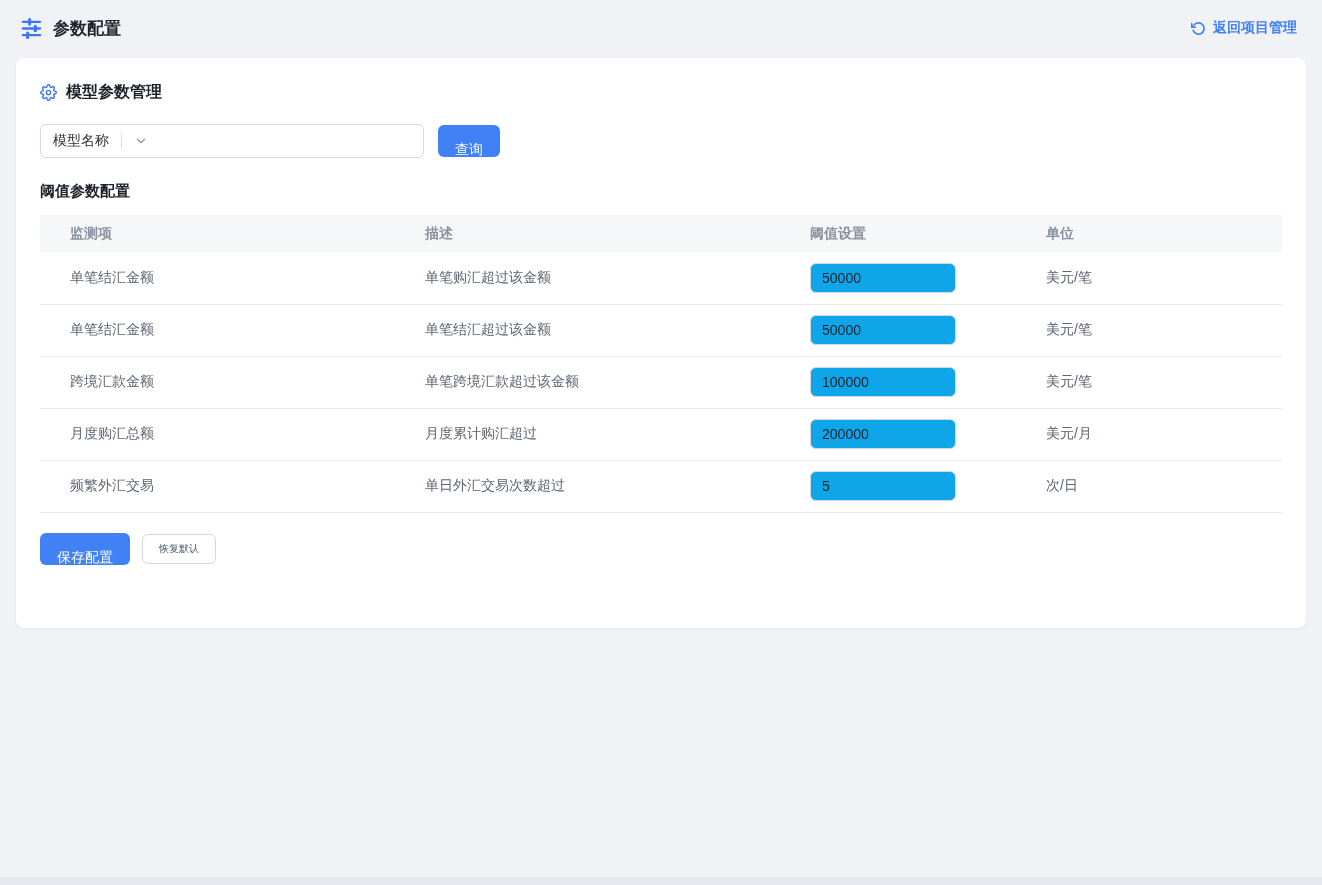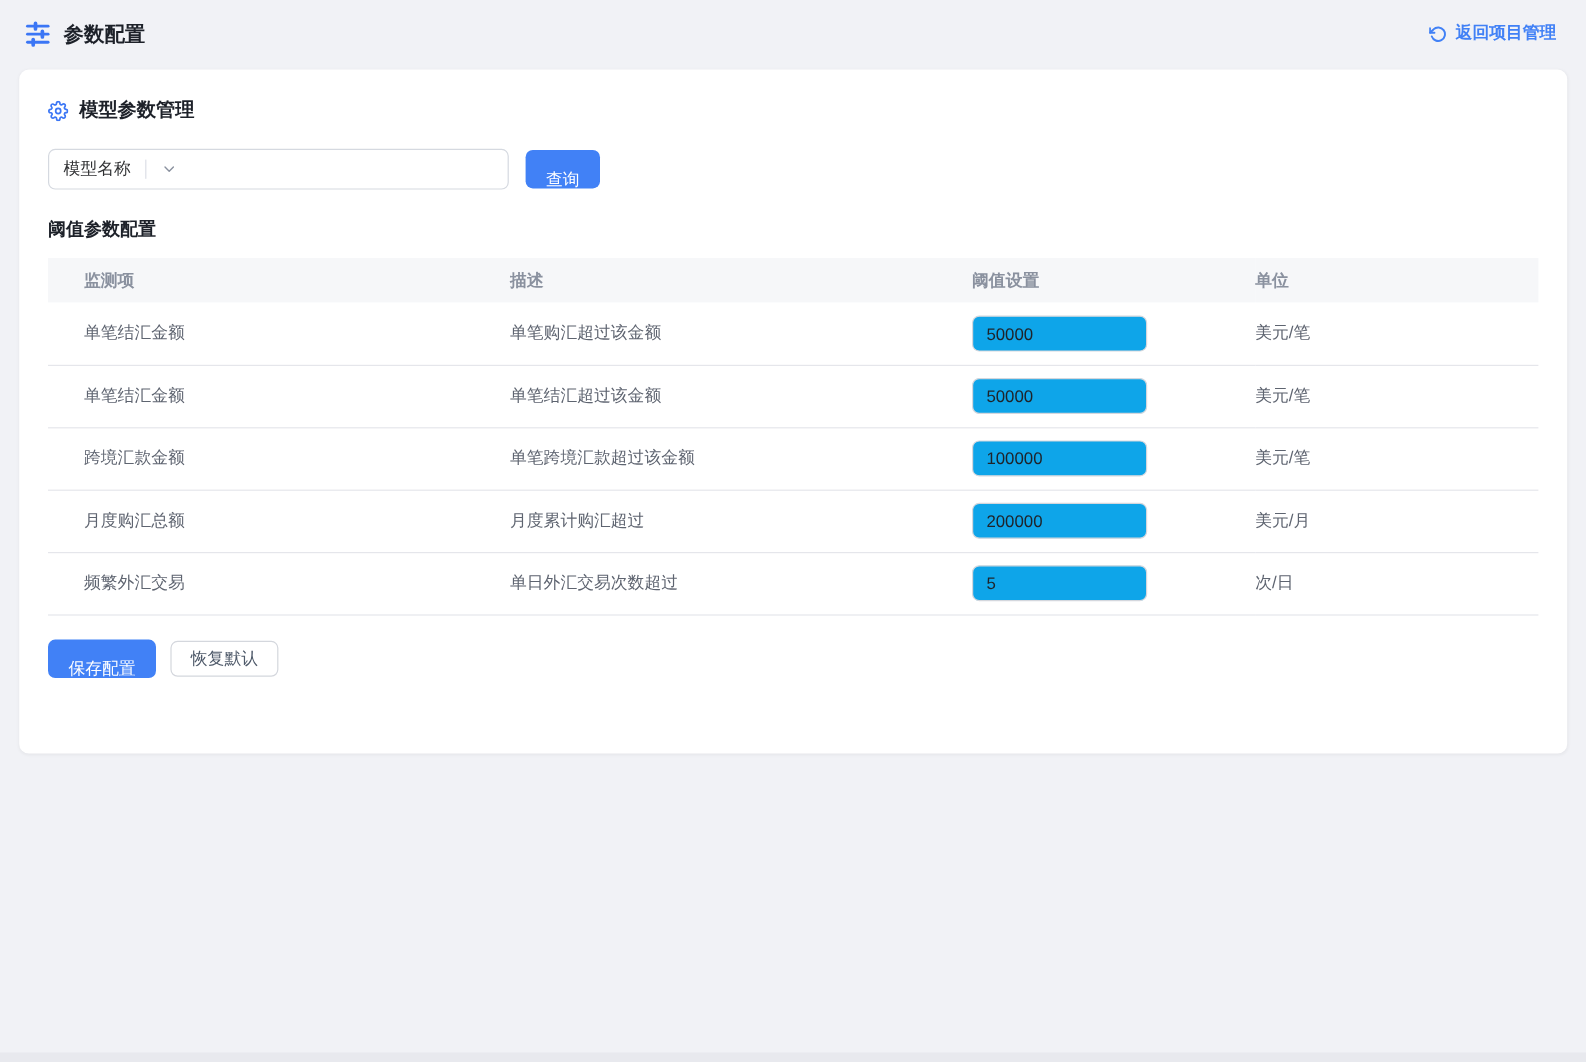--- a/index.html
+++ b/index.html
@@ -95,21 +95,21 @@
     border:1px solid var(--input-border);border-radius:6px;
     padding:0 11px;font-size:14px;color:#1F2329;
     font-family:inherit;
     background:#0ea5e9;
   }
   
   .actions-row{display:flex;align-items:center;gap:12px;margin-top:20px;}
   .secondary-btn{
     background:#fff;color:#4E5969;
     border:1px solid #D4D7DD;border-radius:6px;
-    height:30px;padding:0 16px;font-size:14px;cursor:pointer;
+    height:30px;padding:0 16px;font-size:10px;cursor:pointer;
     font-family:inherit;
   }
   
   .bottom-strip{
     position:absolute;left:0;bottom:0;width:100%;height:8px;
     background:#E8E9EE;
   }
 </style>
 </head>
 <body>

